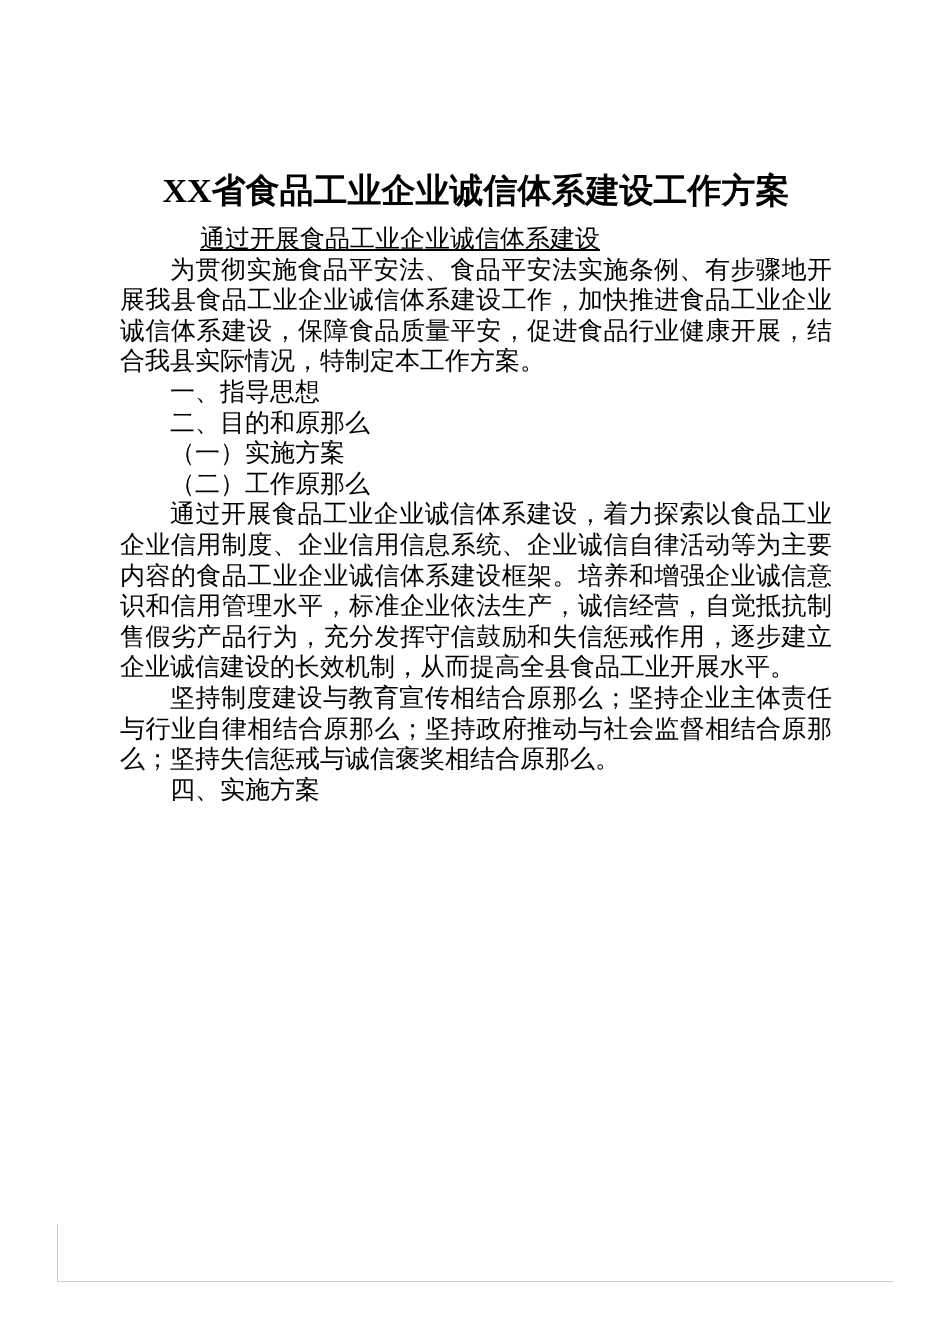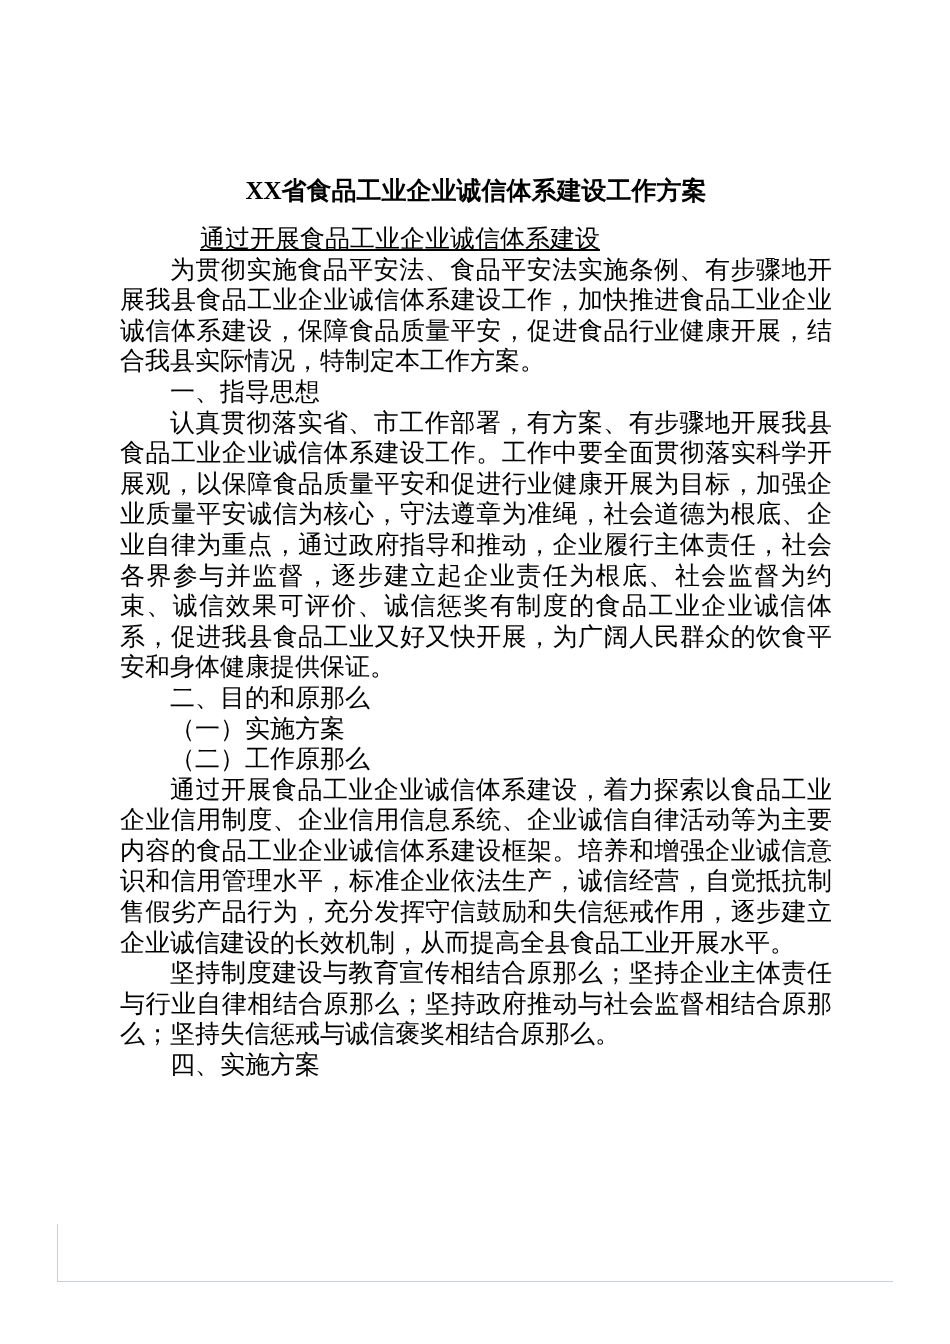--- a/index.html
+++ b/index.html
@@ -20,21 +20,21 @@
     background: #ffffff;
     overflow: hidden;
   }
   .content {
     position: absolute;
     left: 120px;
     top: 170px;
     width: 712px;
   }
   .doc-title {
-    font-size: 25px;
+    font-size: 34px;
     line-height: 42px;
     font-weight: bold;
     text-align: center;
     margin: 0 0 12px 0;
     white-space: nowrap;
   }
   .para {
     font-size: 25px;
     line-height: 30.6px;
     margin: 0;
@@ -68,21 +68,20 @@
 </head>
 <body>
 
 <div class="page">
   <div class="content">
     <h1 class="doc-title">XX省食品工业企业诚信体系建设工作方案</h1>
     <div>
         <p class="para underline"><span>通过开展食品工业企业诚信体系建设</span></p>
         <p class="para normal"><span>为贯彻实施食品平安法、食品平安法实施条例、有步骤地开展我县食品工业企业诚信体系建设工作，加快推进食品工业企业诚信体系建设，保障食品质量平安，促进食品行业健康开展，结合我县实际情况，特制定本工作方案。</span></p>
         <p class="para normal"><span>一、指导思想</span></p>
-        <p class="para normal"><span>认真贯彻落实省、市工作部署，有方案、有步骤地开展我县食品工业企业诚信体系建设工作。工作中要全面贯彻落实科学开展观，以保障食品质量平安和促进行业健康开展为目标，加强企业质量平安诚信为核心，守法遵章为准绳，社会道德为根底、企业自律为重点，通过政府指导和推动，企业履行主体责任，社会各界参与并监督，逐步建立起企业责任为根底、社会监督为约束、诚信效果可评价、诚信惩奖有制度的食品工业企业诚信体系，促进我县食品工业又好又快开展，为广阔人民群众的饮食平安和身体健康提供保证。</span></p>
         <p class="para normal"><span>二、目的和原那么</span></p>
         <p class="para normal"><span>（一）实施方案</span></p>
         <p class="para normal"><span>（二）工作原那么</span></p>
         <p class="para normal"><span>通过开展食品工业企业诚信体系建设，着力探索以食品工业企业信用制度、企业信用信息系统、企业诚信自律活动等为主要内容的食品工业企业诚信体系建设框架。培养和增强企业诚信意识和信用管理水平，标准企业依法生产，诚信经营，自觉抵抗制售假劣产品行为，充分发挥守信鼓励和失信惩戒作用，逐步建立企业诚信建设的长效机制，从而提高全县食品工业开展水平。</span></p>
         <p class="para normal"><span>坚持制度建设与教育宣传相结合原那么；坚持企业主体责任与行业自律相结合原那么；坚持政府推动与社会监督相结合原那么；坚持失信惩戒与诚信褒奖相结合原那么。</span></p>
         <p class="para normal"><span>四、实施方案</span></p>
       </div>
   </div>
   <div class="border-mark-v"></div>
   <div class="border-mark-h"></div>

